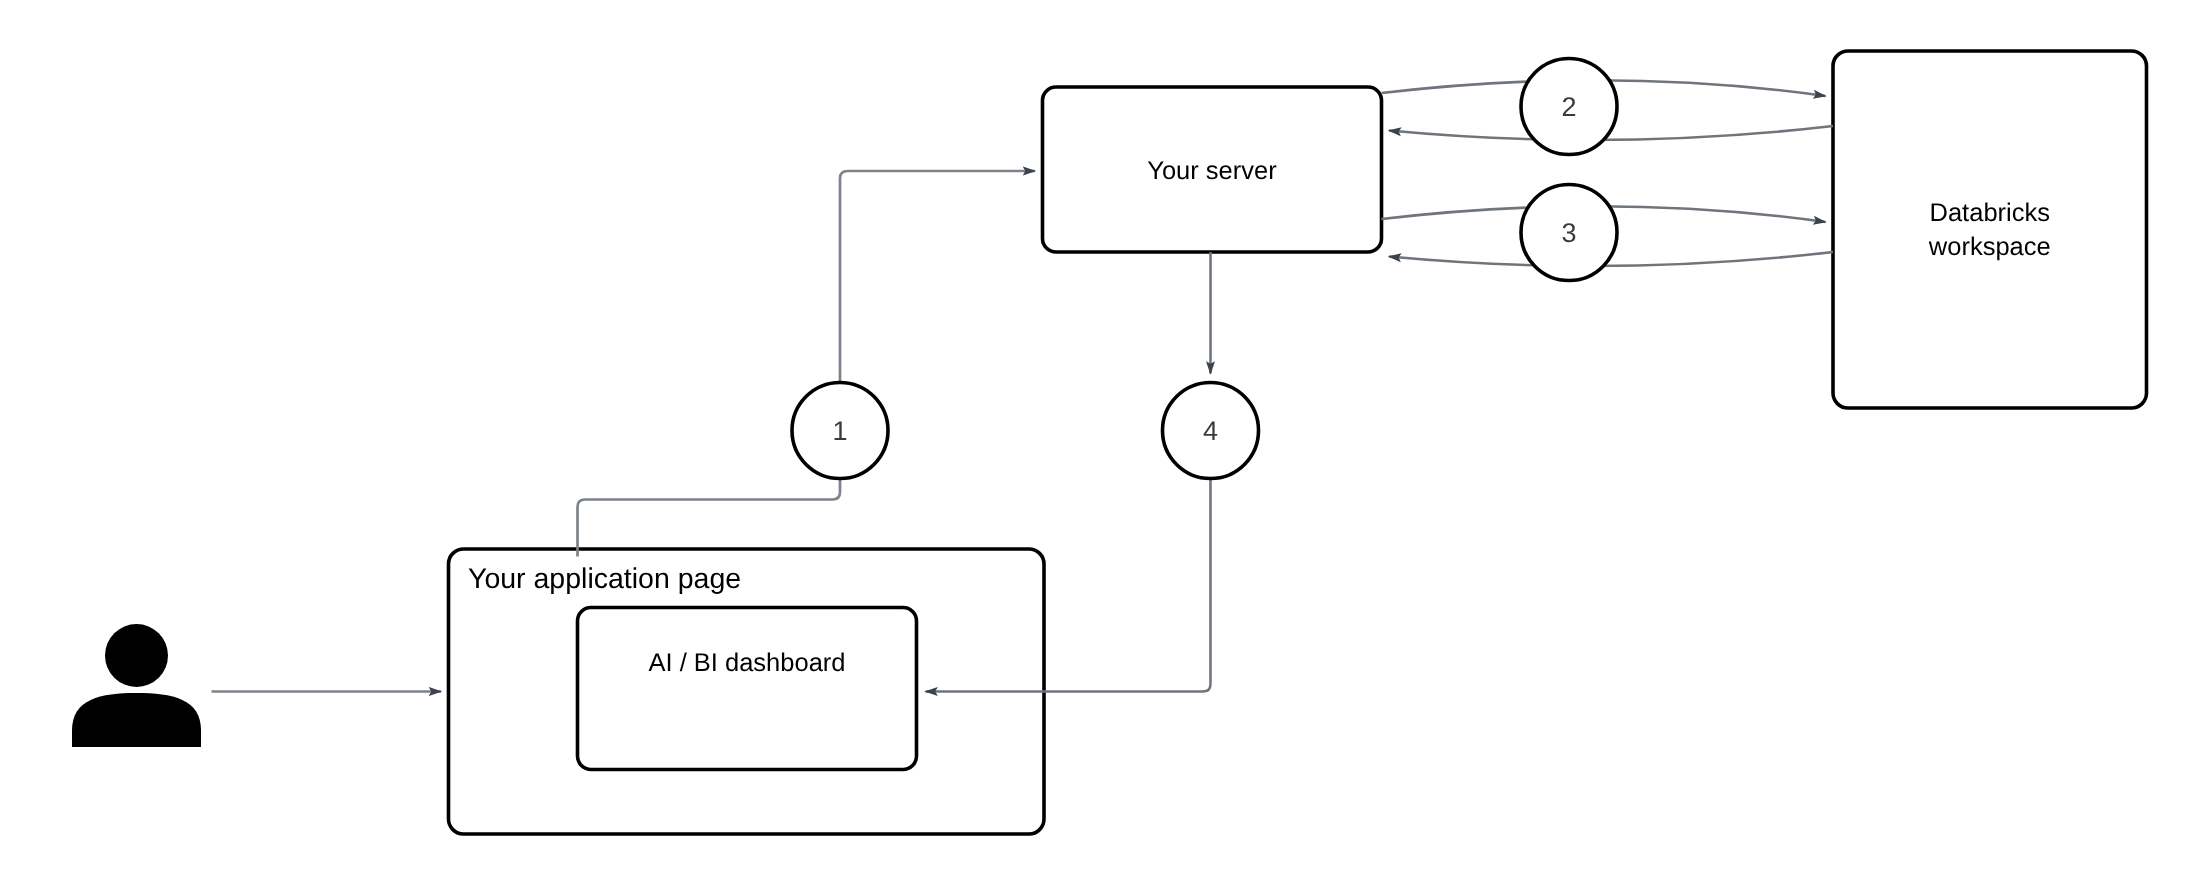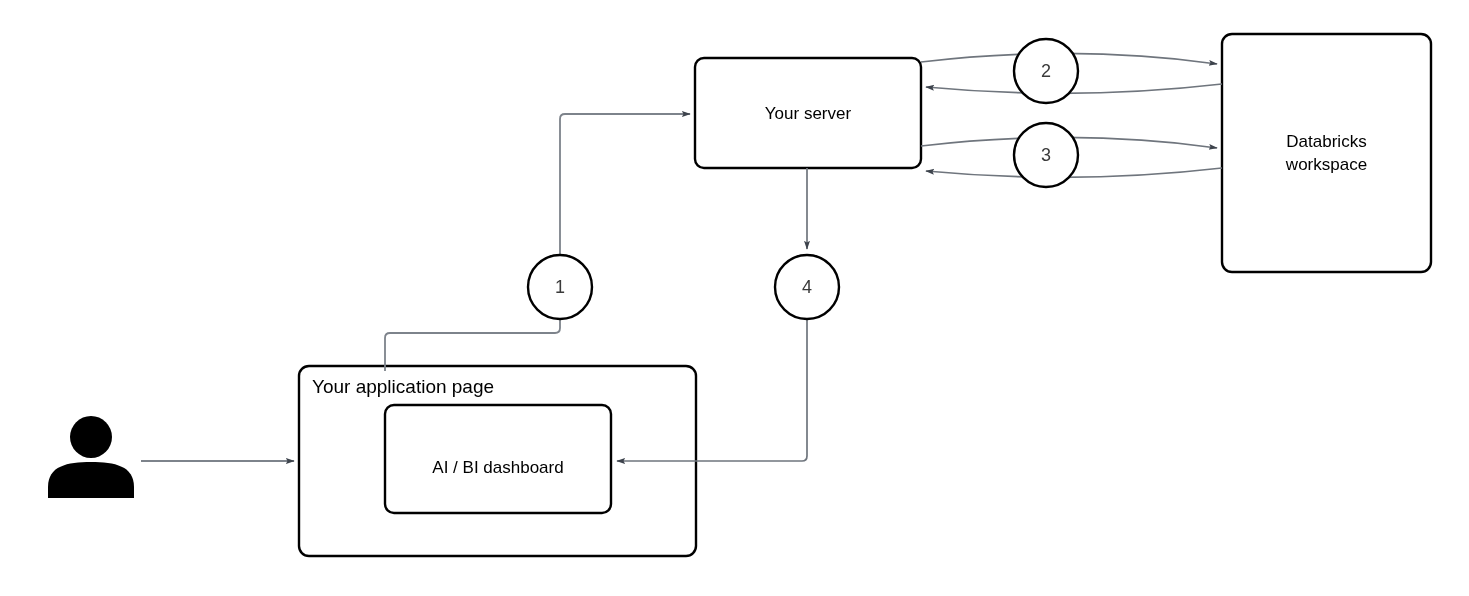--- a/index.html
+++ b/index.html
@@ -96,21 +96,21 @@
     <path d="M807,320 L807,456 Q807,461 802,461 L617,461" fill="none" stroke="#6f757d" stroke-width="1.7" marker-end="url(#arrow-dark)"></path>
 
     <circle cx="560" cy="287" r="32" fill="#ffffff" stroke="#000000" stroke-width="2.4"></circle>
     <circle cx="1046" cy="71" r="32" fill="#ffffff" stroke="#000000" stroke-width="2.4"></circle>
     <circle cx="1046" cy="155" r="32" fill="#ffffff" stroke="#000000" stroke-width="2.4"></circle>
     <circle cx="807" cy="287" r="32" fill="#ffffff" stroke="#000000" stroke-width="2.4"></circle>
   </svg>
 
   <div class="box-title" style="left:312px; top:376px;">Your application page</div>
 
-  <div class="node-label" style="left:385px; top:456px; width:226px;">AI / BI dashboard</div>
+  <div class="node-label" style="left:385px; top:430px; width:226px;">AI / BI dashboard</div>
 
   <div class="node-label" style="left:1222px; top:130px; width:209px;">Databricks
 workspace</div>
 
   <div class="node-label" style="left:695px; top:102px; width:226px;">Your server</div>
 
   <div class="step-label" style="left:527px; top:254px;">1</div>
 
   <div class="step-label" style="left:1013px; top:38px;">2</div>
 

